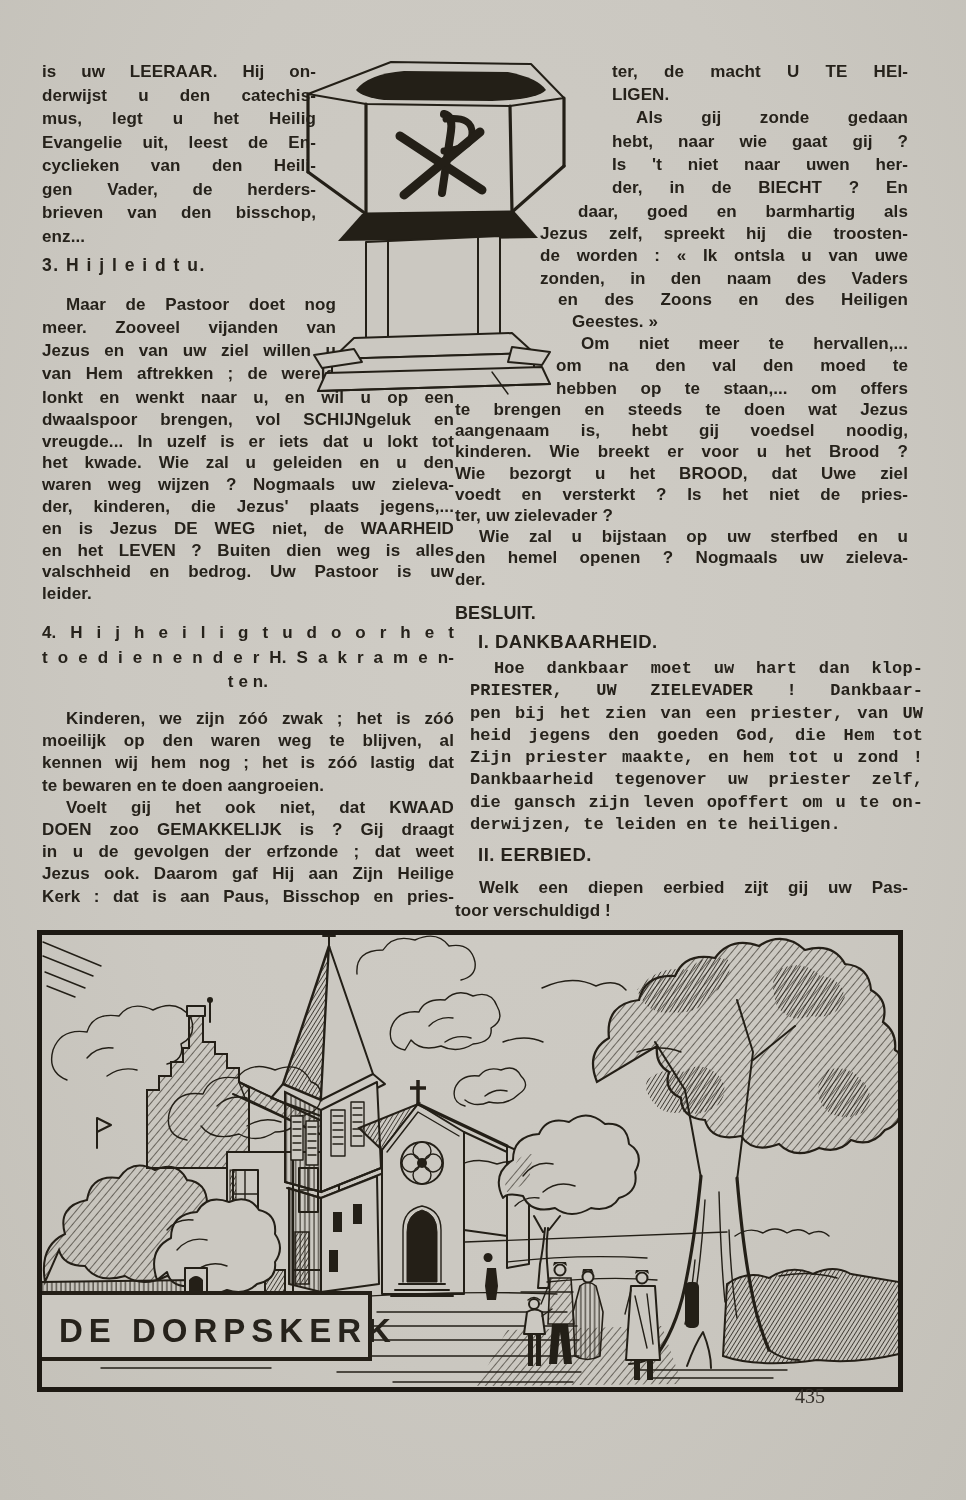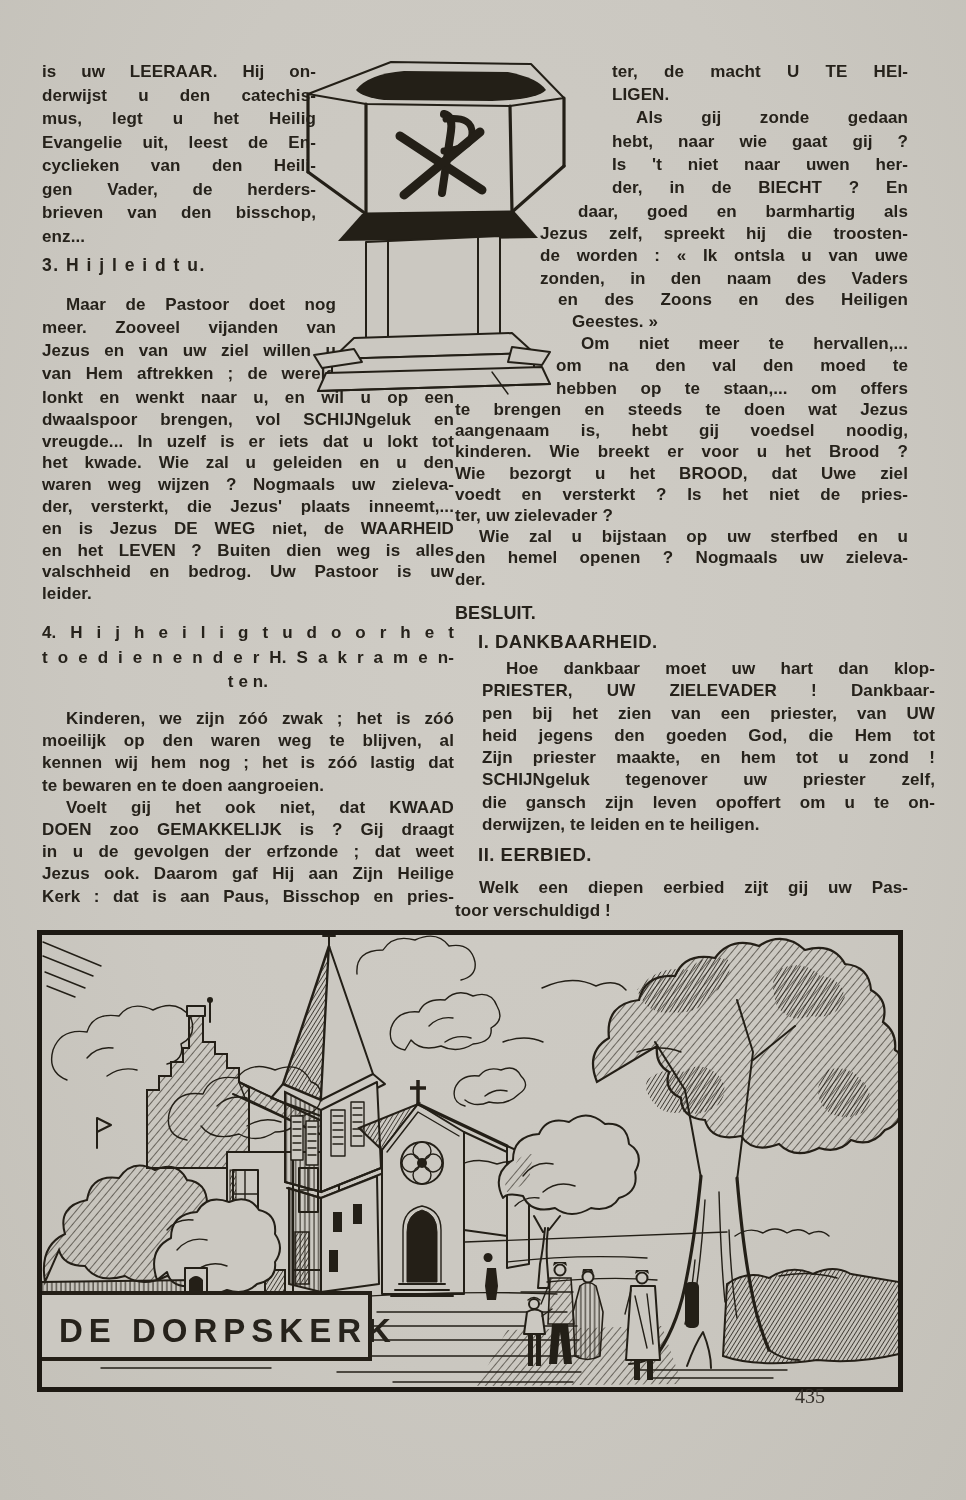--- a/index.html
+++ b/index.html
@@ -48,21 +48,21 @@
   .b-right-w2   {left:540px;top:223px; width:368px; --lh:22.3px;}
   .b-right-w3   {left:558px;top:289px; width:350px; --lh:22px;}
   .b-right-w3 .line.ind{text-indent:14px;}
   .b-right-w4   {left:581px;top:333px; width:327px; --lh:22px;}
   .b-right-w5   {left:556px;top:355px; width:352px; --lh:22.5px;}
   .b-right-p1   {left:455px;top:399px; width:453px; --lh:21.2px;}
   .b-right-besluit{left:455px;top:601px;width:400px;--lh:24px;font-size:18px;}
   .b-right-besluit .line{text-align:center;text-align-last:center;}
   .b-right-dank {left:478px;top:630px; width:430px; --lh:24px; font-size:18.5px; letter-spacing:.5px;}
   .b-right-dank .line{text-align:left;text-align-last:left;}
-  .b-right-p2   {left:482px;top:658px; width:453px; --lh:22.3px;}
+  .b-right-p2   {left:470px;top:658px; width:453px;font-family:Liberation Mono, monospace; --lh:22.3px;}
   .b-right-eerbied{left:478px;top:843px;width:430px;--lh:24px;font-size:18.5px;letter-spacing:.5px;}
   .b-right-eerbied .line{text-align:left;text-align-last:left;}
   .b-right-p3   {left:455px;top:876px; width:453px; --lh:23px;}
 
   #page-number{
     position:absolute;left:770px;top:1385px;width:80px;
     font-family:"Liberation Serif",serif;font-size:20px;color:#35302a;
     text-align:center;
   }
   
@@ -102,21 +102,21 @@
         <div class="line">meer. Zooveel vijanden van</div>
         <div class="line">Jezus en van uw ziel willen u</div>
         <div class="line">van Hem aftrekken ; de wereld</div>
       </div>
       <div class="blk b-left-p1w">
         <div class="line">lonkt en wenkt naar u, en wil u op een</div>
         <div class="line">dwaalspoor brengen, vol SCHIJNgeluk en</div>
         <div class="line">vreugde... In uzelf is er iets dat u lokt tot</div>
         <div class="line">het kwade. Wie zal u geleiden en u den</div>
         <div class="line">waren weg wijzen ? Nogmaals uw zieleva-</div>
-        <div class="line">der, versterkt, die Jezus' plaats inneemt,...</div>
+        <div class="line">der, kinderen, die Jezus' plaats jegens,...</div>
         <div class="line">en is Jezus DE WEG niet, de WAARHEID</div>
         <div class="line">en het LEVEN ? Buiten dien weg is alles</div>
         <div class="line">valschheid en bedrog. Uw Pastoor is uw</div>
         <div class="line rg">leider.</div>
       </div>
       <div class="blk b-left-h4">
         <div class="line">4.  H i j   h e i l i g t   u   d o o r   h e t</div>
         <div class="line">t o e d i e n e n   d e r   H.   S a k r a m e n-</div>
         <div class="line rg">t e n.</div>
       </div>
@@ -174,21 +174,21 @@
       </div>
       <div class="blk b-right-dank">
         <div class="line rg">I. DANKBAARHEID.</div>
       </div>
       <div class="blk b-right-p2">
         <div class="line ind">Hoe dankbaar moet uw hart dan klop-</div>
         <div class="line">PRIESTER, UW ZIELEVADER ! Dankbaar-</div>
         <div class="line">pen bij het zien van een priester, van UW</div>
         <div class="line">heid jegens den goeden God, die Hem tot</div>
         <div class="line">Zijn priester maakte, en hem tot u zond !</div>
-        <div class="line">SCHIJNgeluk tegenover uw priester zelf,</div>
+        <div class="line">Dankbaarheid tegenover uw priester zelf,</div>
         <div class="line">die gansch zijn leven opoffert om u te on-</div>
         <div class="line rg">derwijzen, te leiden en te heiligen.</div>
       </div>
       <div class="blk b-right-eerbied">
         <div class="line rg">II. EERBIED.</div>
       </div>
       <div class="blk b-right-p3">
         <div class="line ind">Welk een diepen eerbied zijt gij uw Pas-</div>
         <div class="line rg">toor verschuldigd !</div>
       </div>

